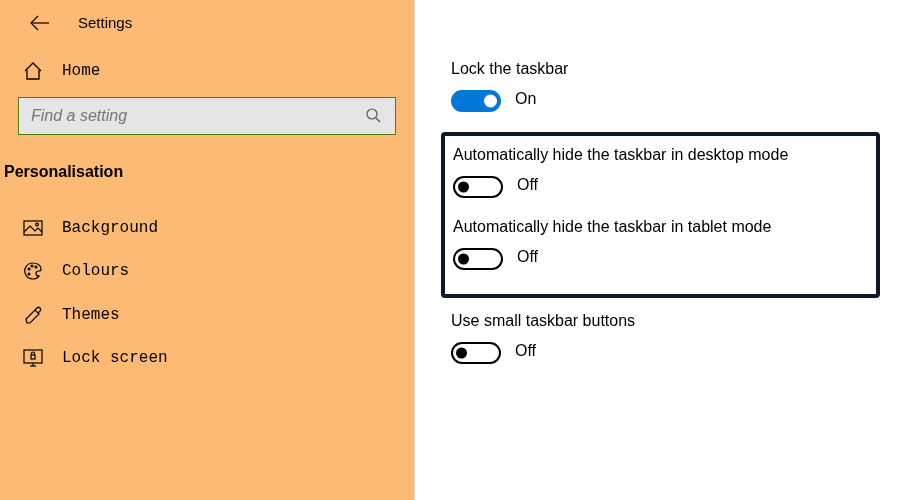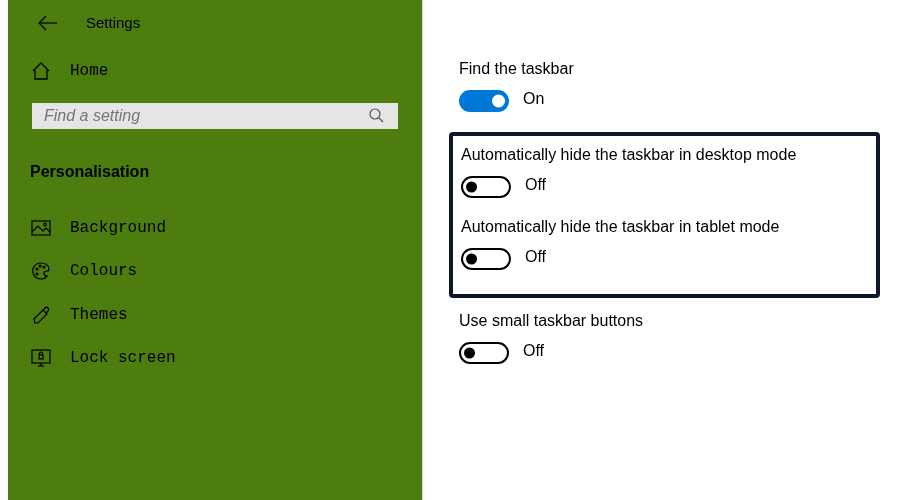--- a/index.html
+++ b/index.html
@@ -7,51 +7,50 @@
   body {
     font-family: "Segoe UI", Arial, sans-serif;
     font-size: 15px;
     color: #000;
     background: #fff;
     display: flex;
   }
   .sidebar {
     width: 415px;
     height: 500px;
-    background: #4d7c0f;
+    background: #fdba74;
     border-right: 1px solid #d9d9d9;
     padding: 0;
-    margin-left: 8px;
   }
   .hdr {
     display: flex;
     align-items: center;
     gap: 28px;
     padding: 14px 20px 18px 30px;
   }
   .back-arrow svg { display:block; }
   .hdr-title { font-size: 15px; font-weight: 400; }
   .nav-row {
     display: flex;
     align-items: center;
     gap: 18px;
     padding: 12px 20px 12px 22px;
     cursor: pointer;
     font-size: 16px;
     font-family: Liberation Mono, monospace;
   }
   .nav-row .ic { width: 22px; display:flex; justify-content:center; }
   .cat-row {
-    padding: 14px 20px 12px 22px;
+    padding: 14px 20px 12px 4px;
     font-weight: 600;
     font-size: 16px;
   }
   .search-wrap {
     margin: 4px 18px 14px 18px;
-    border: 6px solid #4d7c0f;
+    border: 1px solid #4d7c0f;
     height: 38px;
     display:flex;
     align-items:center;
     background: #e5e5e5;
   }
   .search-wrap input {
     flex: 1;
     border: none;
     background: transparent;
     outline: none;
@@ -193,21 +192,21 @@
       </svg>
     </span>
     <span>Lock screen</span>
   </div>
 
 </div>
 
 <div class="content">
 
   <div class="opt">
-    <div class="opt-label">Find the taskbar</div>
+    <div class="opt-label">Lock the taskbar</div>
     <div class="toggle-row">
       <div class="toggle on"></div>
       <span class="toggle-state">On</span>
     </div>
   </div>
 
   <div class="highlight-box">
 
     <div class="opt">
       <div class="opt-label">Automatically hide the taskbar in desktop mode</div>

